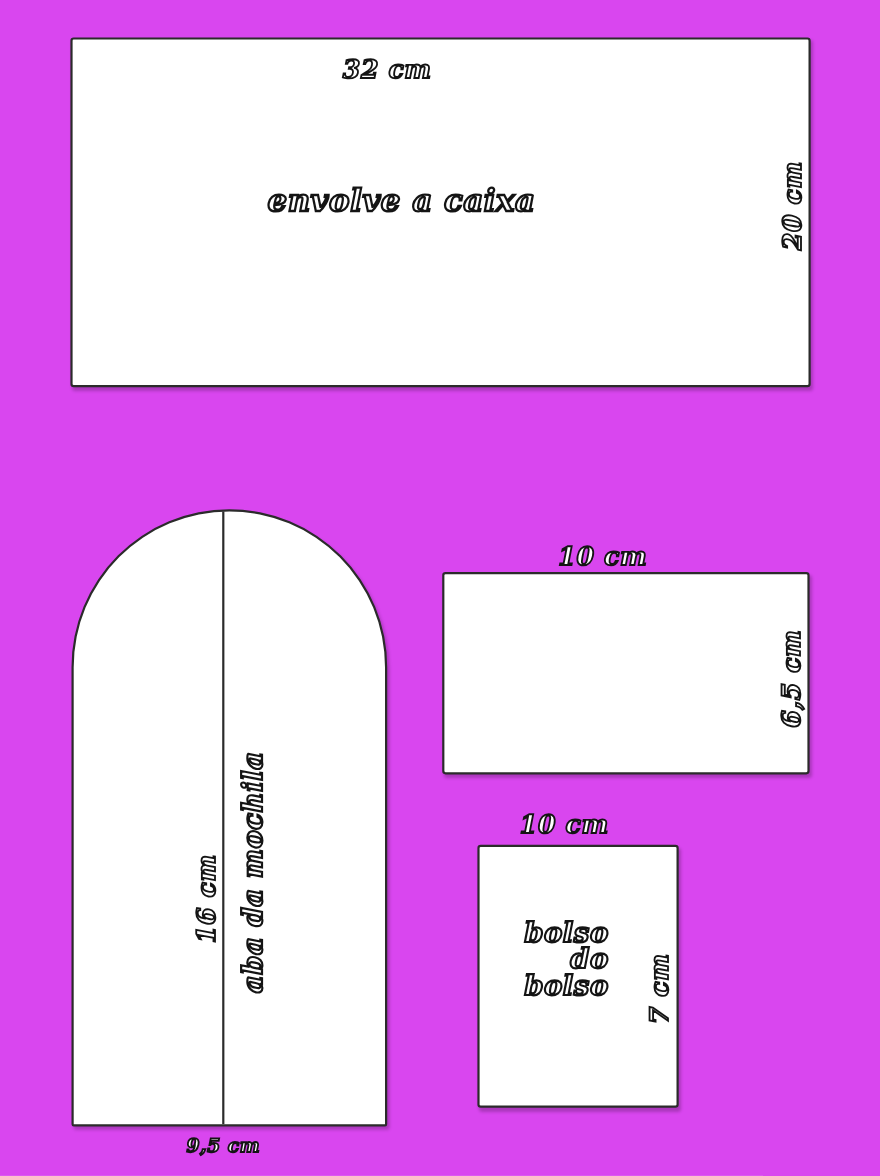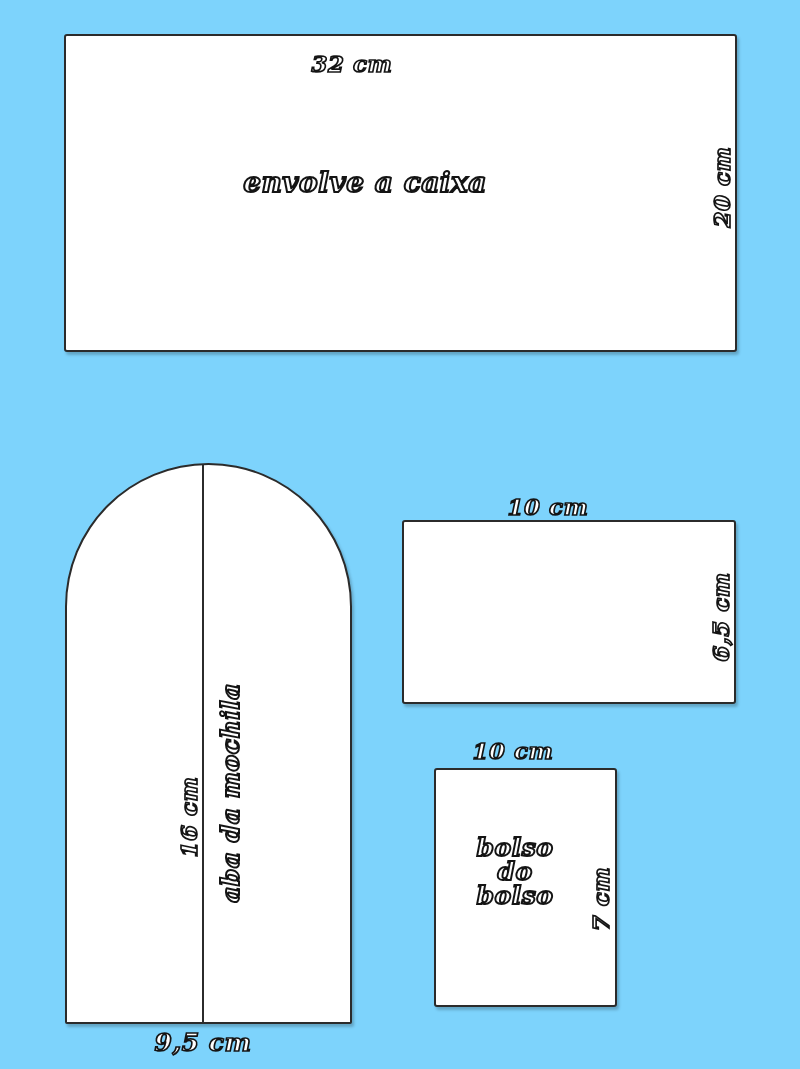--- a/index.html
+++ b/index.html
@@ -1,17 +1,17 @@
 <!DOCTYPE html>
 <html><head>
 <meta charset="utf-8">
 <style>
   html,body{margin:0;padding:0;background:#ffffff;}
   .canvas{
-    position:relative;width:800px;height:1069px;background:#7dd3fc;overflow:hidden;
+    position:relative;width:800px;height:1069px;background:#d946ef;overflow:hidden;
     font-family:"DejaVu Serif", serif;
   }
   .piece{
     position:absolute;border:2px solid #2b2b2b;background:#ffffff;
     box-sizing:border-box;border-radius:3px;
     box-shadow:2px 3px 3px rgba(0,0,0,0.22);
   }
   .piece.arch{border-radius:145px 145px 2px 2px;}
   .fold-line{
     position:absolute;top:0;bottom:0;left:calc(48% - 1px);width:2px;background:#2b2b2b;
@@ -22,38 +22,38 @@
     color:#141414;
     -webkit-text-fill-color:#ffffff;
     -webkit-text-stroke:2px #141414;
     transform:translate(-50%,-50%);
     letter-spacing:0.5px;
   }
   .lbl.rot{transform:translate(-50%,-50%) rotate(-90deg);}
   .dim{font-size:23px;-webkit-text-stroke-width:1.7px;}
   .pname{font-size:28px;-webkit-text-stroke-width:2.1px;}
   .pname-sm{font-size:25px;-webkit-text-stroke-width:2px;}
-  .multiline{text-align:center;line-height:0.95;}
+  .multiline{text-align:right;line-height:0.95;}
 </style>
 </head>
 <body>
 
 <div class="canvas">
 
   <div class="piece" style="left:64px;top:34px;width:673px;height:318px;"></div>
   <div class="lbl dim" style="left:352px;top:63px;">32 cm</div>
   <div class="lbl pname" style="left:365px;top:182px;">envolve a caixa</div>
   <div class="lbl dim rot" style="left:721px;top:187px;">20 cm</div>
 
   <div class="piece arch" style="left:65px;top:463px;width:287px;height:561px;">
     <div class="fold-line"></div>
   </div>
   <div class="lbl dim rot" style="left:188px;top:817px;">16 cm</div>
   <div class="lbl pname-sm rot" style="left:230px;top:793px;">aba da mochila</div>
-  <div class="lbl dim" style="left:203px;top:1042px;font-size:25px;">9,5 cm</div>
+  <div class="lbl dim" style="left:203px;top:1042px;font-size:17px;">9,5 cm</div>
 
   <div class="piece" style="left:402px;top:520px;width:334px;height:184px;"></div>
   <div class="lbl dim" style="left:548px;top:506px;">10 cm</div>
   <div class="lbl dim rot" style="left:720px;top:617px;">6,5 cm</div>
 
   <div class="piece" style="left:434px;top:768px;width:183px;height:239px;"></div>
   <div class="lbl dim" style="left:513px;top:750px;">10 cm</div>
   <div class="lbl pname-sm multiline" style="left:515px;top:872px;">
     <div>bolso</div>
     <div>do</div>

